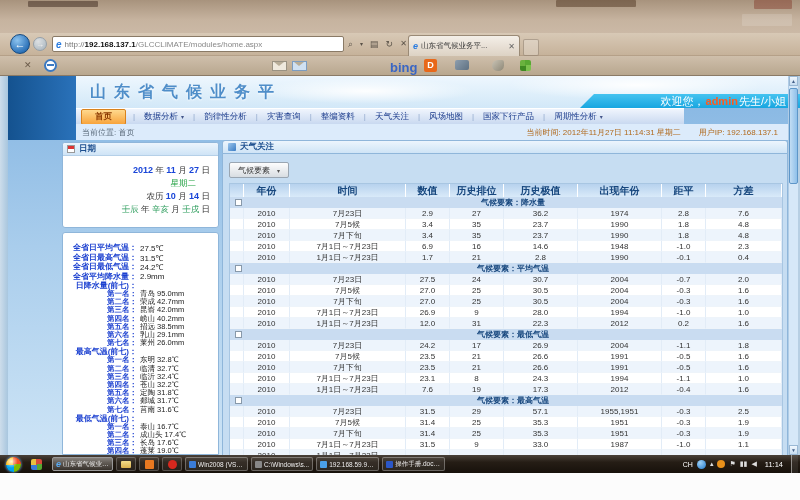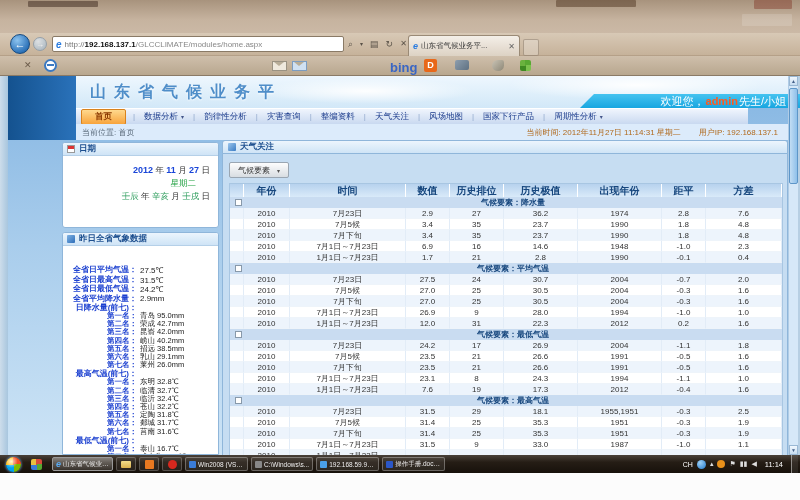--- a/index.html
+++ b/index.html
@@ -61,21 +61,21 @@
     background:linear-gradient(180deg,#eef7fe,#d2e8f8);overflow:hidden;}
   .cloud{position:absolute;background:radial-gradient(ellipse at center,rgba(255,255,255,.95),rgba(255,255,255,0) 70%);}
   #page-title{position:absolute;left:14px;top:6px;font-size:16px;font-weight:bold;color:#4f8ec9;
     letter-spacing:8px;text-shadow:0 1px 2px rgba(255,255,255,.9);white-space:nowrap;}
   #welcome-banner{position:absolute;right:0;top:18px;width:220px;height:14px;
     background:linear-gradient(180deg,#45c3f0,#18a6e0);
     clip-path:polygon(14px 0,100% 0,100% 100%,0 100%);
     display:flex;align-items:center;justify-content:flex-end;padding-right:14px;box-sizing:border-box;
     font-size:11px;color:#fff;white-space:nowrap;}
   #welcome-banner .usr{color:#ff5a1e;font-weight:bold;margin:0 1px;}
-  #nav-bar{position:absolute;left:76px;top:32px;width:672px;height:16px;
+  #nav-bar{position:absolute;left:76px;top:32px;width:608px;height:16px;
     background:linear-gradient(180deg,#f0f5fd,#c9d9f0);border-top:1px solid #fff;box-sizing:border-box;
     display:flex;align-items:center;}
   #nav-items{display:flex;align-items:center;font-size:8.5px;color:#1c3c8c;white-space:nowrap;}
   .nav-item{padding:1px 2px;}
   .nav-item.active{margin-left:5px;padding:1px 13px;background:linear-gradient(180deg,#ffd98e,#f8a43c);
     border:1px solid #d9821c;border-radius:2px;color:#8a3800;font-weight:bold;}
   .nav-sep{color:#90a8cc;padding:0 7px;font-size:8px;}
   .nav-arrow{font-size:6px;color:#44568a;margin-left:3px;}
   #crumb-bar{position:absolute;left:76px;top:48px;width:712px;height:16px;background:#dcebfb;
     display:flex;align-items:center;font-size:8px;box-sizing:border-box;padding:0 10px 0 6px;}
@@ -89,21 +89,21 @@
   #cal-ico{background:#fff;border:1px solid #999;box-sizing:border-box;position:relative;}
   #cal-ico:before{content:"";position:absolute;left:0;top:0;right:0;height:3px;background:#d33;}
   #data-ico{background:linear-gradient(135deg,#7fb2e4,#2d6db8);border-radius:1px;}
   #watch-ico{background:linear-gradient(135deg,#9cc6ec,#3a7cc4);border-radius:1px;}
   #date-panel{left:62px;top:66px;width:157px;height:86px;}
   #date-body{padding:8px 8px 0 0;text-align:right;line-height:13px;font-size:8.5px;color:#333;}
   #date-body .num{color:#1a46d8;font-weight:bold;font-size:9px;}
   #date-body .wk{color:#1fa040;padding-right:14px;display:block;}
   #date-body .gz{color:#2f9e5e;}
   #weather-panel{left:62px;top:156px;width:157px;height:223px;border-radius:3px 3px 0 0;}
-  #stat-rows{padding-top:19px;}
+  #stat-rows{padding-top:10px;}
   .stat-row{display:flex;align-items:center;height:9.5px;font-size:8px;}
   .stat-row.sec{height:9px;}
   .stat-row.rank{height:8.2px;font-size:7.5px;}
   .sl{width:74px;text-align:right;color:#1a3fd0;font-weight:bold;flex:none;}
   .sv{margin-left:3px;color:#222;white-space:nowrap;}
   
   #main-head{position:absolute;left:222px;top:64px;width:566px;height:14px;
     background:linear-gradient(180deg,#ecf5fd,#cfe4f6);border:1px solid #8fb6da;border-radius:3px 3px 0 0;
     display:flex;align-items:center;padding:0 5px;font-size:8.5px;font-weight:bold;color:#1d4f8f;box-sizing:border-box;}
   #main-box{position:absolute;left:222px;top:78px;width:566px;height:301px;background:#c6ddf2;
@@ -262,32 +262,33 @@
         <span>日期</span>
       </div>
       <div id="date-body">
         <div>
           <span class="num">2012</span> <span>年</span>
           <span class="num">11</span> <span>月</span>
           <span class="num">27</span> <span>日</span>
         </div>
         <span class="wk">星期二</span>
         <div>
+          <span>农历</span>
+          <span class="num">10</span> <span>月</span>
+          <span class="num">14</span> <span>日</span>
+        </div>
+        <div>
           <span class="gz">壬辰</span> <span>年</span>
           <span class="gz">辛亥</span> <span>月</span>
           <span class="gz">壬戌</span> <span>日</span>
         </div>
       </div>
     </div>
 
     <div class="panel" id="weather-panel">
-      <div class="panel-head">
-        <span class="p-ico" id="data-ico"></span>
-        <span>昨日全省气象数据</span>
-      </div>
       <div id="stat-rows">
           <div class="stat-row">
             <span class="sl">全省日平均气温：</span>
             <span class="sv">27.5℃</span>
           </div>
           <div class="stat-row">
             <span class="sl">全省日最高气温：</span>
             <span class="sv">31.5℃</span>
           </div>
           <div class="stat-row">
@@ -594,21 +595,21 @@
               <span class="cb"></span>
             </div>
             <div class="td glab" style="border: none; text-align: right;">气候要素：最高气温</div>
           </div>
           <div class="tr data odd">
             <div class="td"></div>
             <div class="td">2010</div>
             <div class="td">7月23日</div>
             <div class="td">31.5</div>
             <div class="td">29</div>
-            <div class="td">18.1</div>
+            <div class="td">57.1</div>
             <div class="td">1955,1951</div>
             <div class="td">-0.3</div>
             <div class="td">2.5</div>
           </div>
           <div class="tr data even">
             <div class="td"></div>
             <div class="td">2010</div>
             <div class="td">7月5候</div>
             <div class="td">31.4</div>
             <div class="td">25</div>

